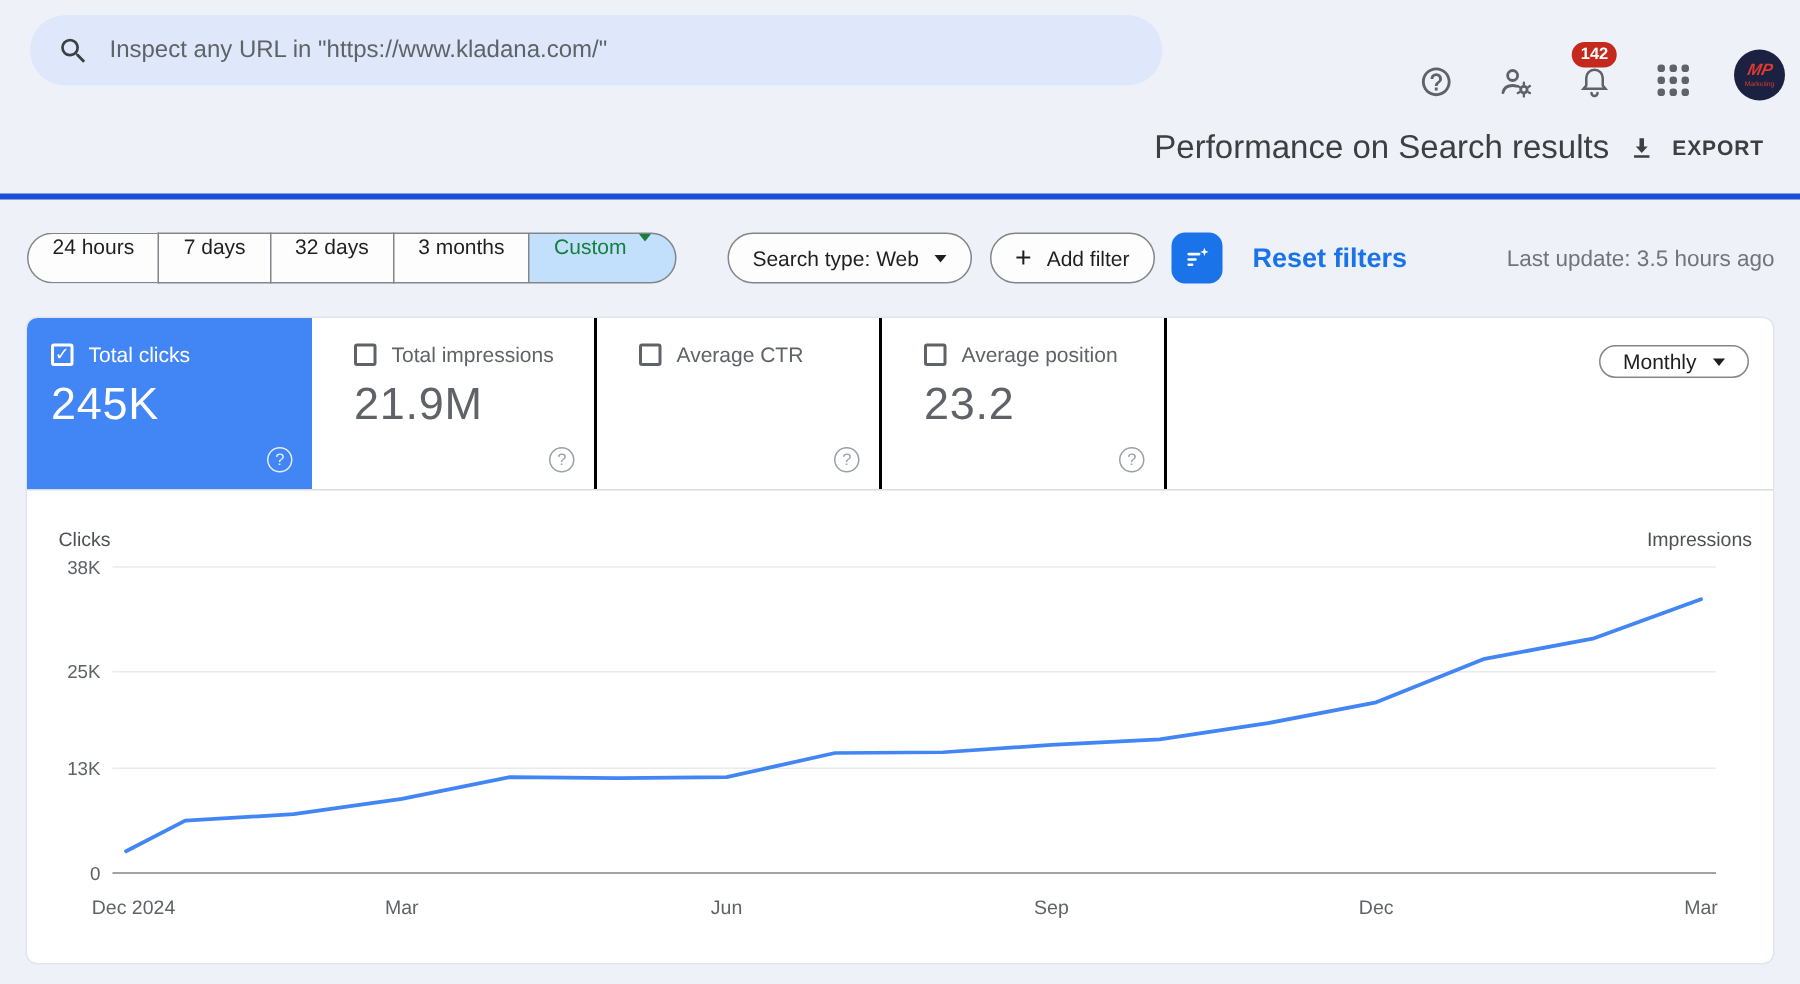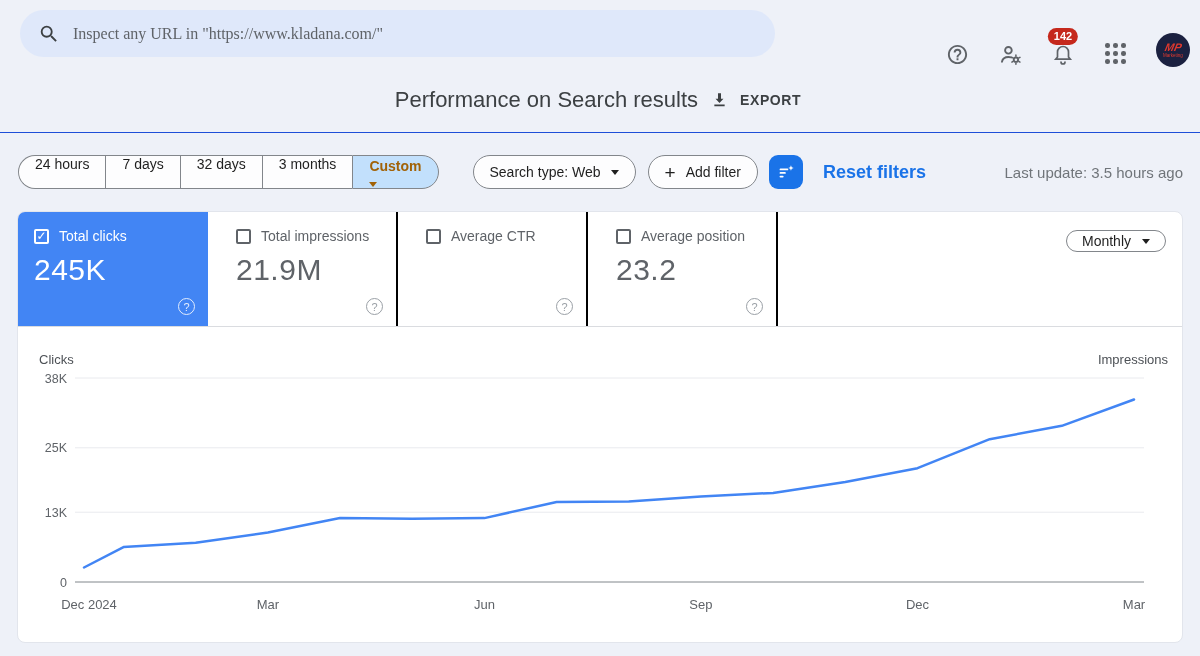--- a/index.html
+++ b/index.html
@@ -14,21 +14,21 @@
   
   .topbar { height:67px; position:relative; }
   .search-pill {
     position:absolute; left:20px; top:10px; width:755px; height:47px;
     background:#dfe8fa; border-radius:24px; display:flex; align-items:center;
     padding-left:18px;
   }
   .search-pill svg { flex:0 0 auto; }
   .search-input {
     border:none; background:transparent; outline:none;
-    font-family:Liberation Serif, serif;
+    font-family:Liberation Sans, sans-serif;
     font-size:16px; color:#3c4043; margin-left:13px; width:620px;
   }
   .search-input::placeholder { color:#5f6368; opacity:1; }
   .topbar-icons {
     position:absolute; right:10px; top:0; height:67px;
     display:flex; align-items:flex-end; gap:27px;
   }
   .icon-btn { position:relative; width:26px; height:26px; display:flex; align-items:center; justify-content:center; cursor:pointer; }
   .badge {
     position:absolute; top:-13px; left:50%; transform:translateX(-50%);
@@ -39,41 +39,41 @@
   .apps-grid span { width:4.5px; height:4.5px; background:#5f6368; border-radius:50%; }
   .avatar {
     width:34px; height:34px; border-radius:50%; background:#1b2140;
     display:flex; flex-direction:column; align-items:center; justify-content:center;
     cursor:pointer; overflow:hidden;
   }
   .avatar .mark { color:#e0392e; font-style:italic; font-weight:bold; font-size:11px; line-height:11px; transform:skewX(-12deg); }
   .avatar .sub  { color:#e0392e; font-size:4.5px; line-height:6px; }
   
   .header {
-    height:66px; display:flex; align-items:center; justify-content:center;
-    padding:0 24px 0 20px; border-bottom:1px solid #1d4ed8;gap:12px;
+    height:66px; display:flex; align-items:center; justify-content:flex-end;
+    padding:0 24px 0 20px; border-bottom:4px solid #1d4ed8;gap:12px;
   }
   .page-title { font-size:22px; font-weight:400; color:#3c4043; }
   .export-btn {
     display:flex; align-items:center; gap:11px; cursor:pointer;
     font-size:14px; font-weight:bold; letter-spacing:0.6px; color:#3c4043;
     background:none; border:none; font-family:"Liberation Sans", sans-serif;
   }
   
   .filter-bar { height:78px; display:flex; align-items:center; padding:0 17px 0 18px; }
   .seg-group { display:flex; height:34px; }
   .seg-btn {
     display:flex; align-items:flex-start; justify-content:center; gap:8px;
     background:#fdfdfe; border:1px solid #82868b; border-right:none;
     font-size:14px; color:#1f1f1f; cursor:pointer; padding:0 16px;
     font-family:"Liberation Sans", sans-serif;
   }
   .seg-btn:first-child { border-radius:17px 0 0 17px; }
   .seg-btn:last-child { border-radius:0 17px 17px 0; border-right:1px solid #82868b; }
-  .seg-btn.selected { background:#c2e0fc; color:#a16207; font-weight:bold;flex-direction:column; }
+  .seg-btn.selected { background:#c2e0fc; color:#15803d; font-weight:normal; }
   .caret { width:0; height:0; border-left:4.5px solid transparent; border-right:4.5px solid transparent; border-top:5px solid currentColor; display:inline-block; }
   .chip {
     display:flex; align-items:center; gap:10px; height:34px; padding:0 16px;
     border:1px solid #82868b; border-radius:17px; background:#fdfdfe;
     font-size:14px; color:#1f1f1f; cursor:pointer; font-family:Liberation Sans, sans-serif;
   }
   .chip .plus { font-size:19px; font-weight:400; color:#1f1f1f; line-height:19px; }
   .filter-ai-btn {
     width:34px; height:34px; border-radius:9px; background:#1a73e8; border:none;
     display:flex; align-items:center; justify-content:center; cursor:pointer;

